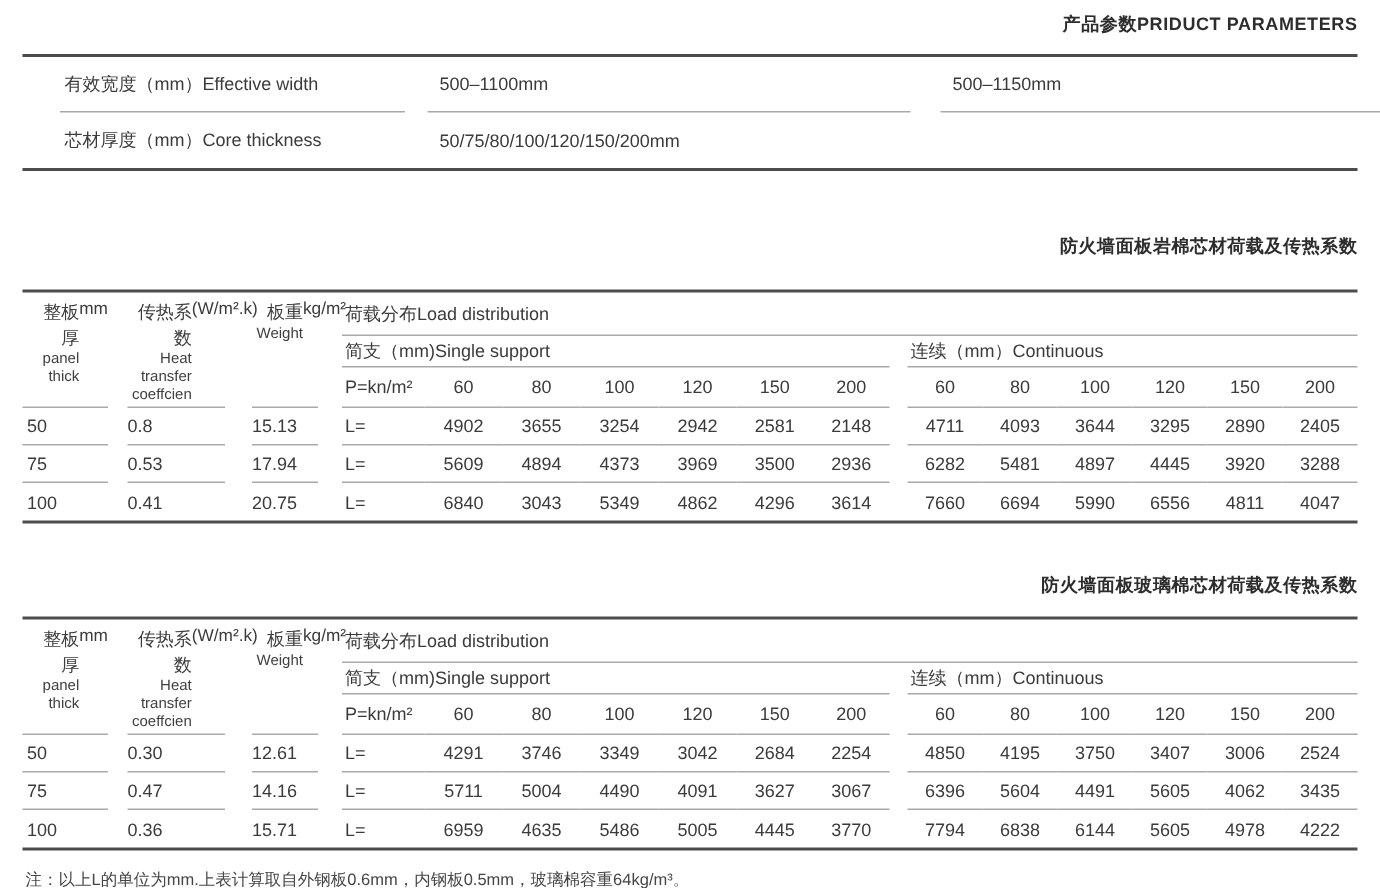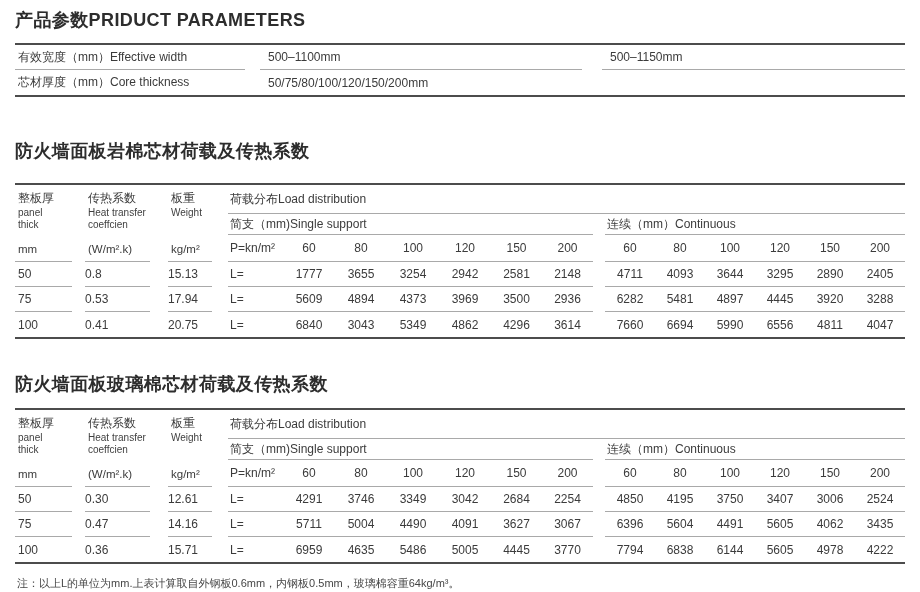--- a/index.html
+++ b/index.html
@@ -5,29 +5,29 @@
   * { margin:0; padding:0; box-sizing:border-box; }
   html,body { background:#ffffff; }
   body {
     width:920px; height:592px; overflow:hidden; position:relative;
     font-family:"Liberation Sans","DejaVu Sans",sans-serif;
     color:#3b3b3b;
   }
   .page { padding:8px 15px 0 15px; }
 
   .page-title, .section-title {
-    font-size:18px; font-weight:bold; color:#2d2d2d; letter-spacing:0.4px;
+    font-size:12px; font-weight:bold; color:#2d2d2d; letter-spacing:0.4px;text-align:right;
   }
   .page-title { margin-bottom:11px; }
 
   
   .params {
     border-top:2px solid #4c4c4c; border-bottom:2px solid #4c4c4c;
   }
-  .p-row { display:grid; grid-template-columns:230px 15px 322px 20px 303px; height:25px; }
+  .p-row { display:grid; grid-template-columns:230px 15px 322px 20px 303px; height:37px;margin-left:25px; }
   .p-cell { display:flex; align-items:center; font-size:12px; }
   .p-label { padding-left:3px; }
   .p-val { padding-left:8px; }
   .p-row.divided .p-cell { border-bottom:1px solid #a9a9a9; }
 
   
   .sec-rock .section-title { margin-top:42px; margin-bottom:20px; }
   .sec-glass .section-title { margin-top:33px; margin-bottom:12px;font-family:Liberation Mono, monospace; }
 
   .lt {
@@ -40,22 +40,22 @@
   .b { border-bottom:1px solid #a9a9a9; }
 
   .g1{grid-column:1}.g3{grid-column:3}.g5{grid-column:5}.g7{grid-column:7}
   .g8{grid-column:8}.g9{grid-column:9}.g10{grid-column:10}.g11{grid-column:11}
   .g12{grid-column:12}.g13{grid-column:13}
   .g15{grid-column:15}.g16{grid-column:16}.g17{grid-column:17}.g18{grid-column:18}
   .g19{grid-column:19}.g20{grid-column:20}
   .r3{grid-row:3}.r4{grid-row:4}.r5{grid-row:5}.r6{grid-row:6}
 
   .hcol {
-    grid-row:1/4; flex-direction:column; align-items:flex-start;
-    justify-content:space-between; padding:5px 0 6px 3px;
+    grid-row:1/4; flex-direction:row; align-items:flex-start;
+    justify-content:space-between; padding:5px 0 6px 3px;text-align:right;
   }
   .hcol .cn { font-size:12px; }
   .hcol .en { font-size:10px; line-height:1.2; color:#3f3f3f; }
   .hcol .unit { font-size:11.5px; }
   .hload { grid-column:7/21; grid-row:1; padding-left:2px; }
   .hsingle { grid-column:7/14; grid-row:2; padding-left:2px; }
   .hcont { grid-column:15/21; grid-row:2; padding-left:2px; }
   .lbl { padding-left:2px;text-align:center; }
   .num { justify-content:center; }
   .first-col { padding-left:3px;text-align:right; }
@@ -129,21 +129,21 @@
       <div class="cell num b g16 r3">80</div>
       <div class="cell num b g17 r3">100</div>
       <div class="cell num b g18 r3">120</div>
       <div class="cell num b g19 r3">150</div>
       <div class="cell num b g20 r3">200</div>
 
       <div class="cell first-col b g1 r4">50</div>
       <div class="cell b g3 r4">0.8</div>
       <div class="cell b g5 r4">15.13</div>
       <div class="cell lbl b g7 r4">L=</div>
-      <div class="cell num b g8 r4">1777</div>
+      <div class="cell num b g8 r4">4902</div>
       <div class="cell num b g9 r4">3655</div>
       <div class="cell num b g10 r4">3254</div>
       <div class="cell num b g11 r4">2942</div>
       <div class="cell num b g12 r4">2581</div>
       <div class="cell num b g13 r4">2148</div>
       <div class="cell num b g15 r4">4711</div>
       <div class="cell num b g16 r4">4093</div>
       <div class="cell num b g17 r4">3644</div>
       <div class="cell num b g18 r4">3295</div>
       <div class="cell num b g19 r4">2890</div>

